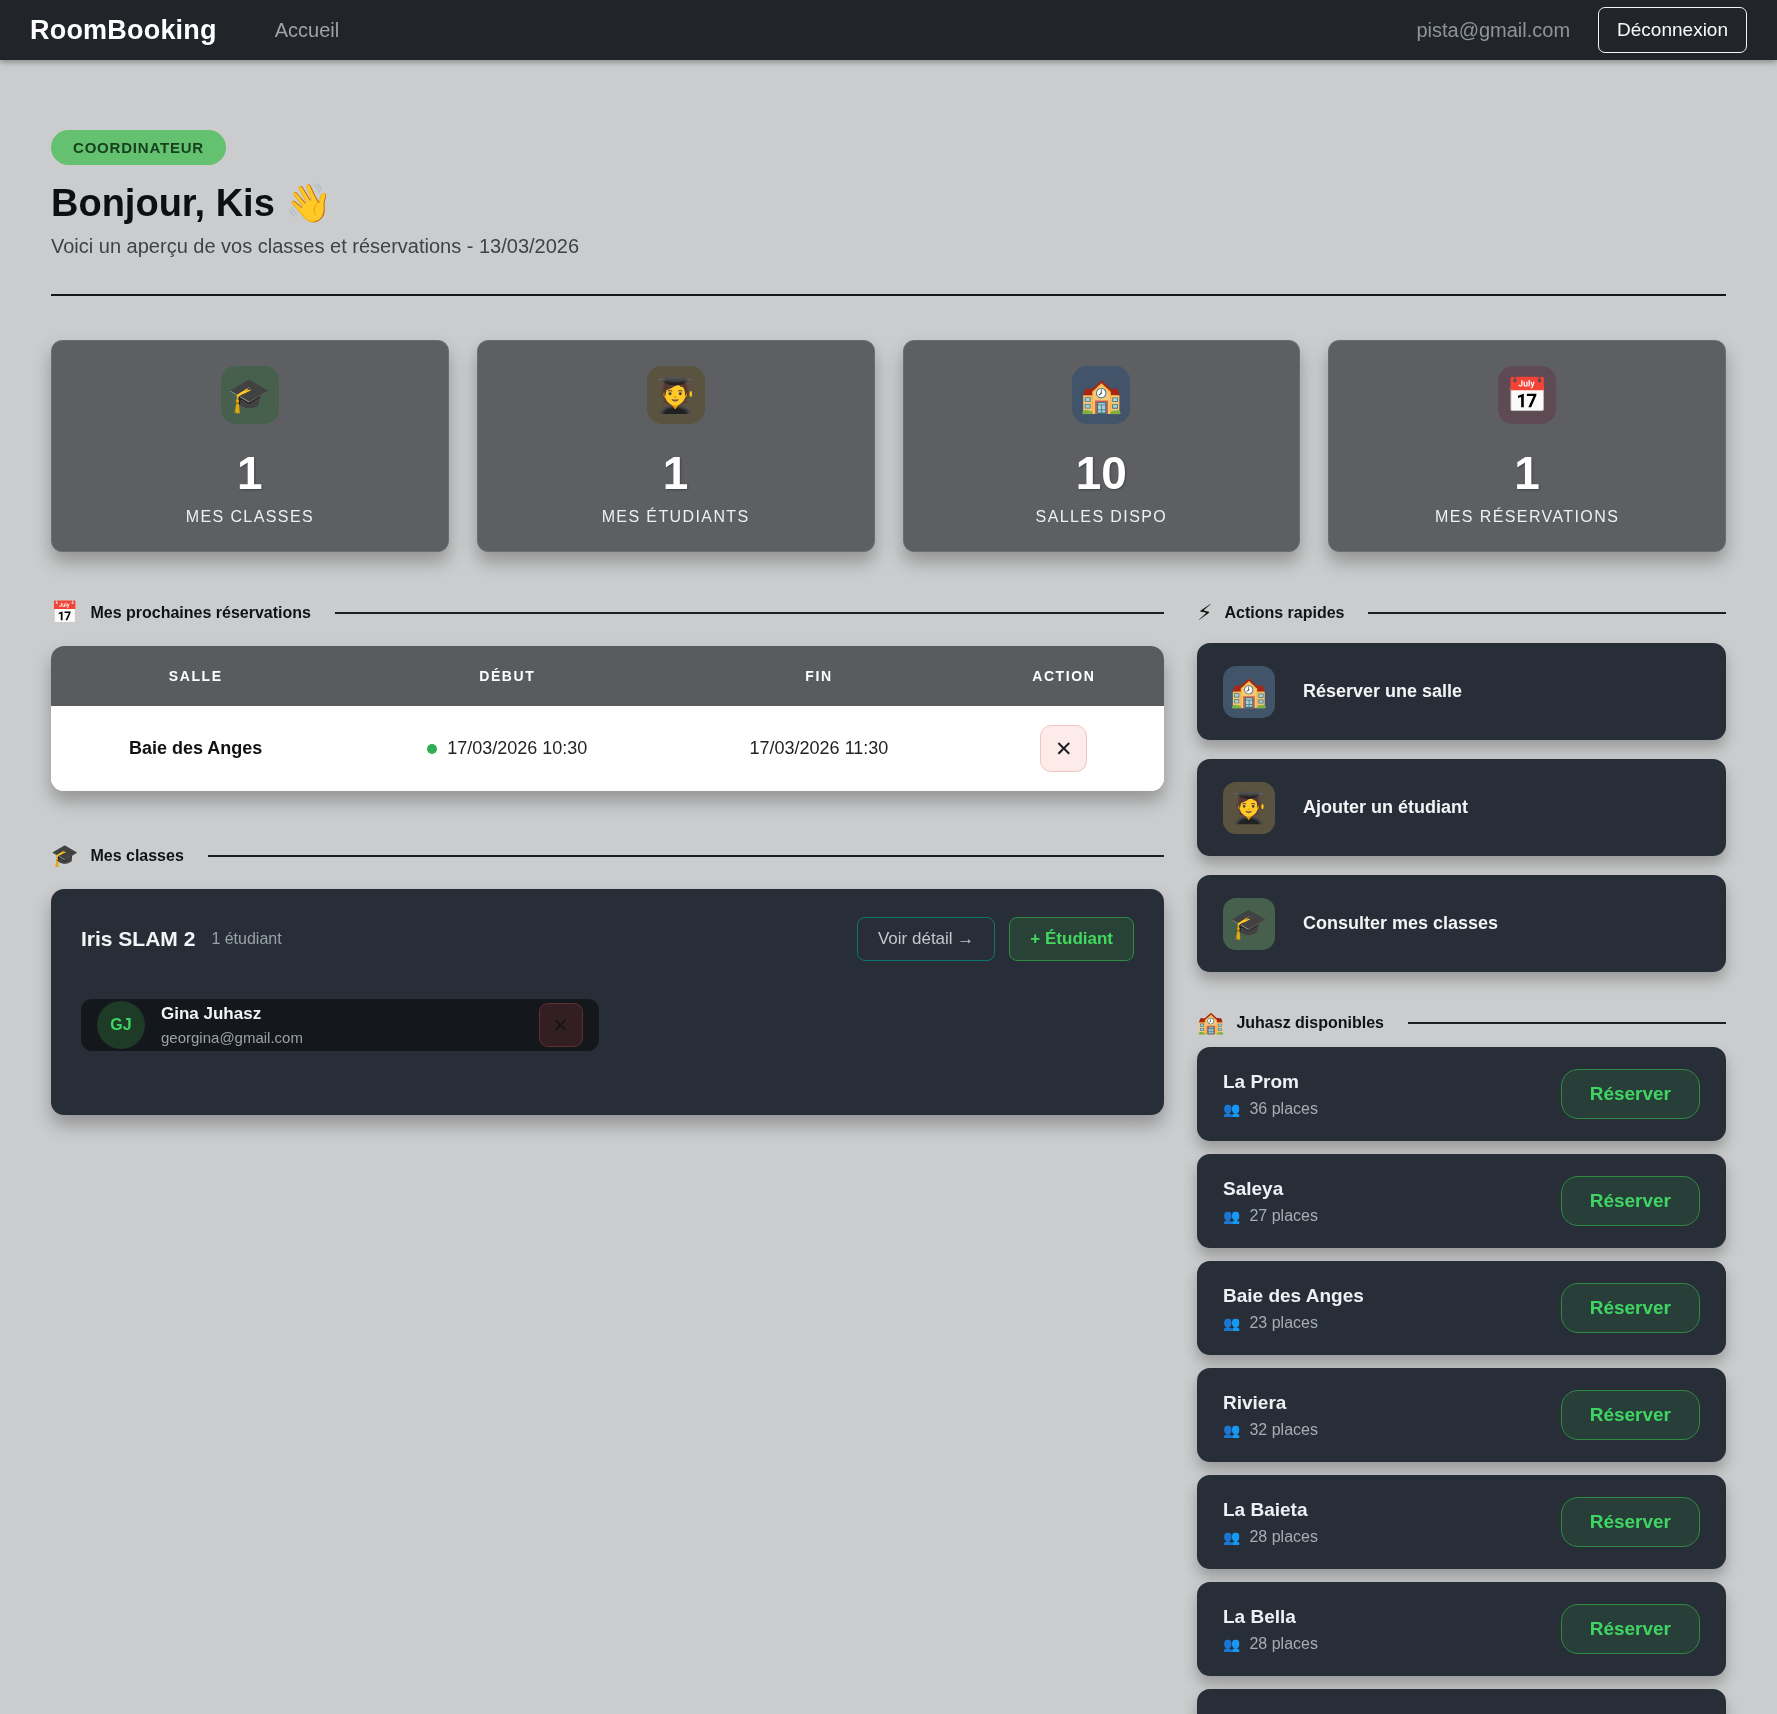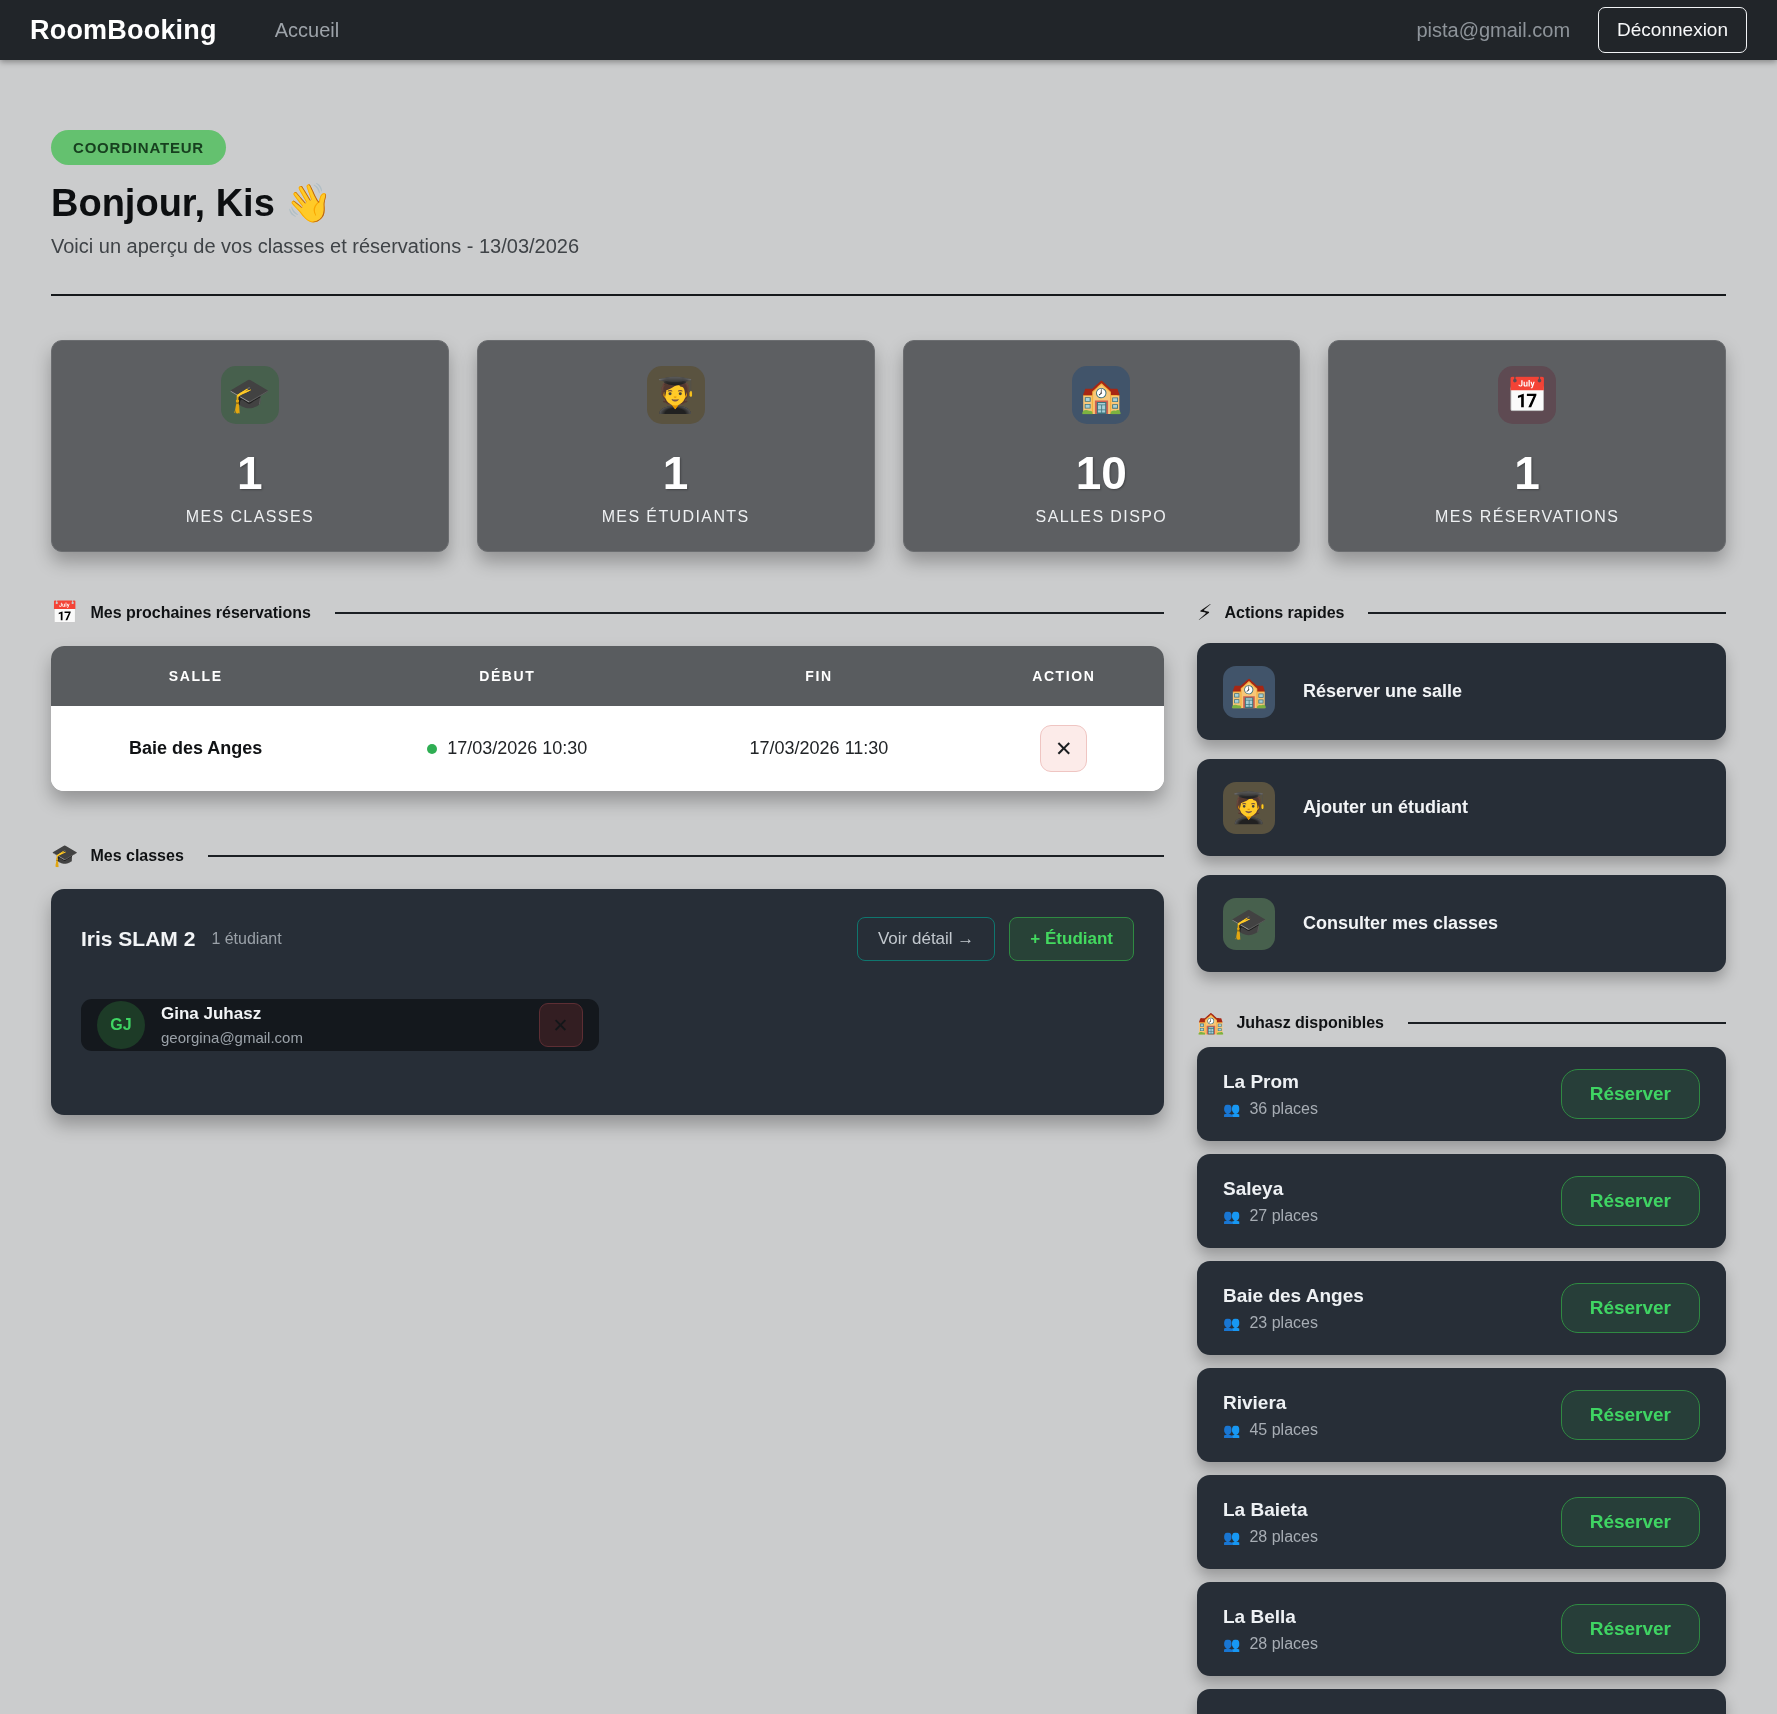--- a/index.html
+++ b/index.html
@@ -322,21 +322,21 @@
           </div>
         </div>
         <button class="reserve-btn">Réserver</button>
       </div>
 
       <div class="room-card">
         <div>
           <div class="room-name">Riviera</div>
           <div class="room-places">
             <span class="places-icon">👥</span>
-            <span class="places-text">45 places</span>
+            <span class="places-text">32 places</span>
           </div>
         </div>
         <button class="reserve-btn">Réserver</button>
       </div>
 
       <div class="room-card">
         <div>
           <div class="room-name">La Baieta</div>
           <div class="room-places">
             <span class="places-icon">👥</span>

